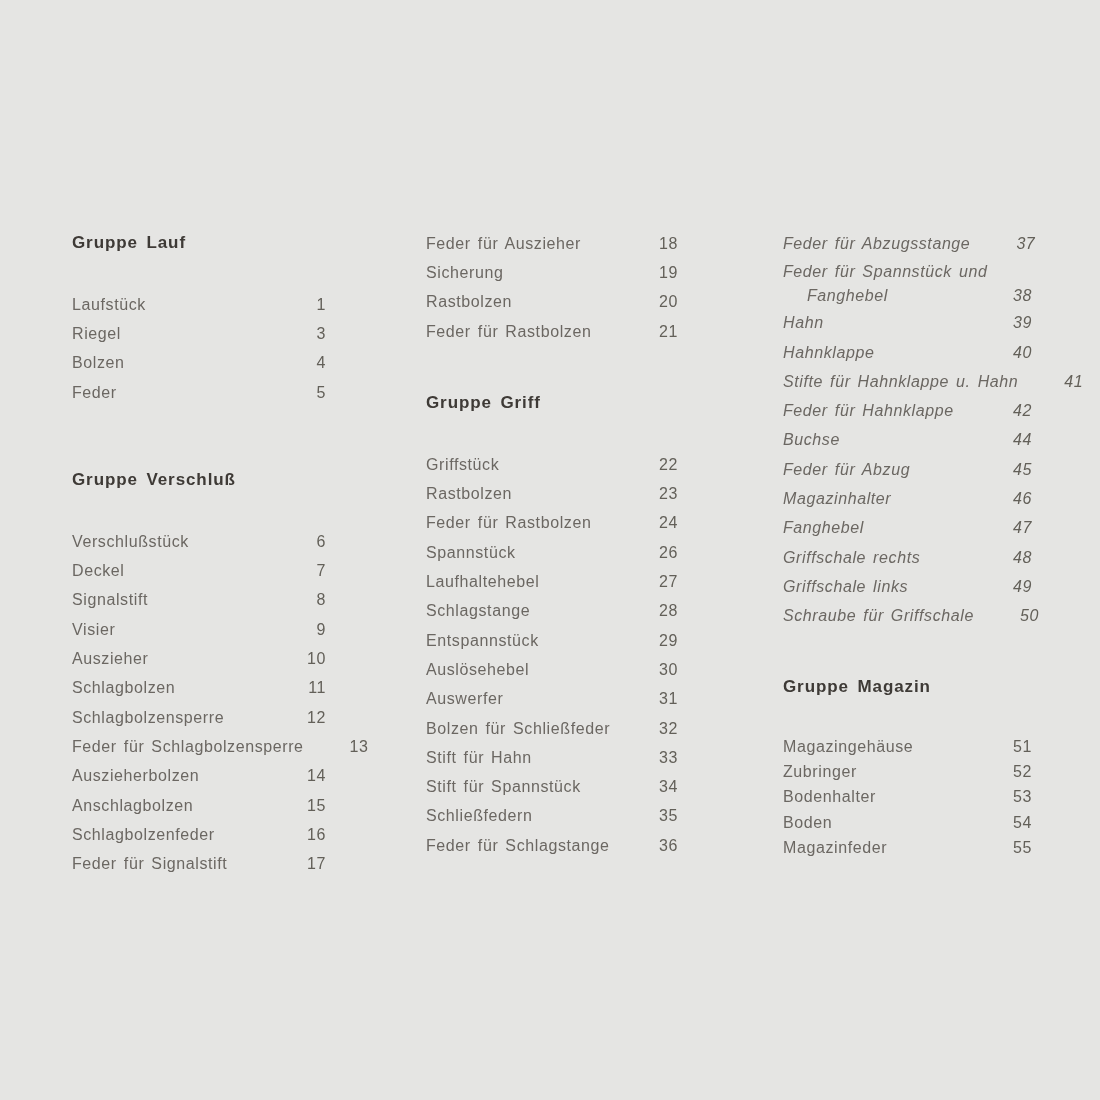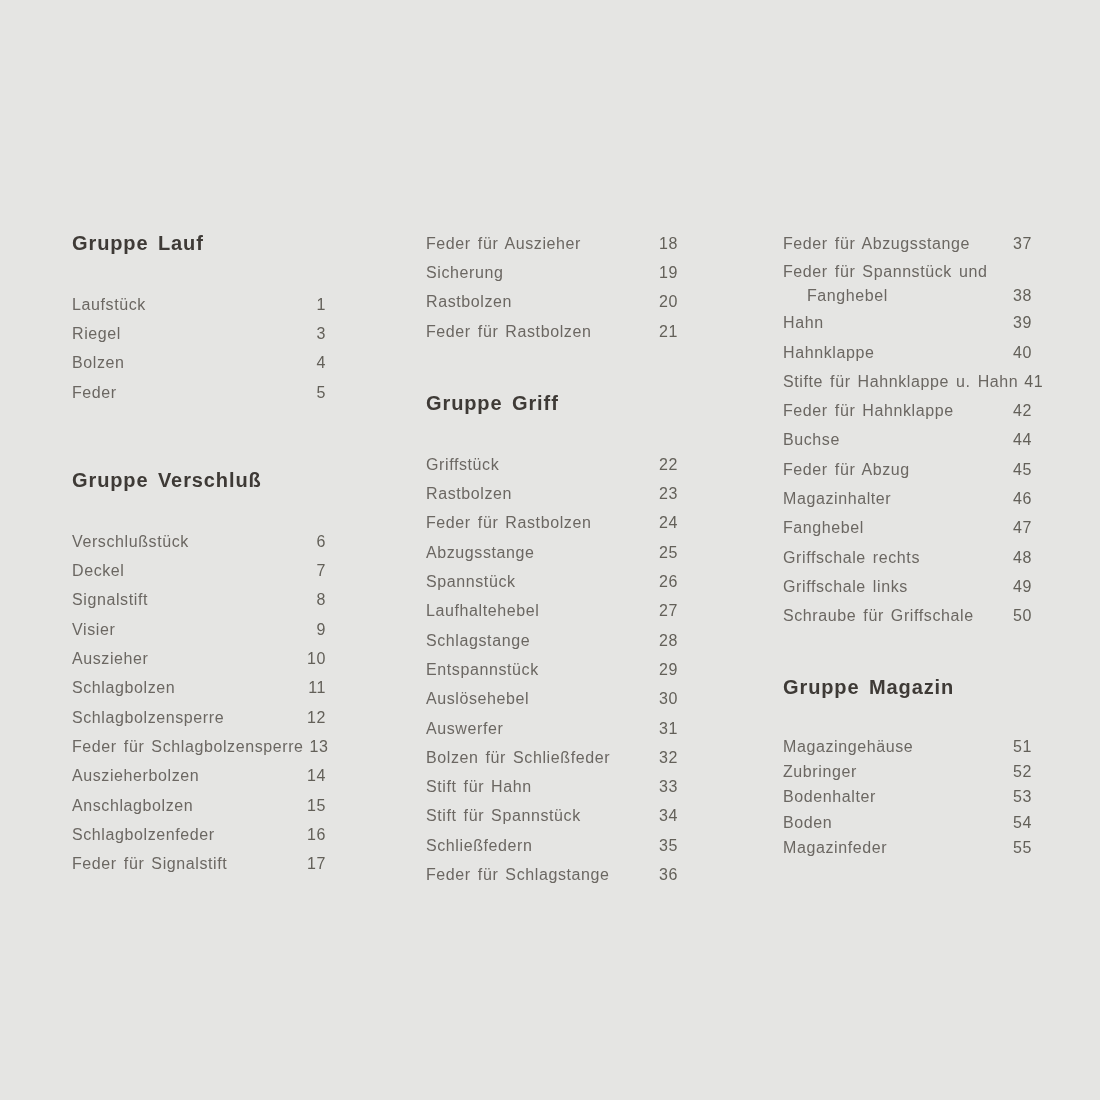--- a/index.html
+++ b/index.html
@@ -15,40 +15,41 @@
   }
   .col{
     position:absolute;
     top:0;
   }
   .col0{left:72px;width:254px;}
   .col1{left:426px;width:252px;}
   .col2{left:783px;width:249px;}
 
   .group-header{
-    font-size:20px;
+    font-size:17px;
     font-weight:bold;
     color:#3e3a36;
     letter-spacing:0.9px;
     word-spacing:3px;
     height:22px;
     line-height:22px;
   }
   .items{margin-top:36px;}
   .items.no-header{margin-top:0;}
 
   .row{
     display:flex;
     justify-content:space-between;
     align-items:center;
     height:29.3px;
     font-size:16px;
     color:#6b6762;
     letter-spacing:0.6px;
     word-spacing:2px;
+    gap:40px;
   }
   .row .num{
     color:#636059;
     flex:0 0 auto;
     padding-left:6px;
   }
   .row .lbl{flex:1 1 auto; white-space:nowrap;}
 
   
   .row.double{
@@ -65,21 +66,21 @@
   .row.double .line2{padding-left:24px;white-space:nowrap;}
 
   
   .tight .row{height:25.4px;}
 
   
   .col0 .g0{margin-top:232px;}
   .col0 .g1{margin-top:62px;}
   .col1 .g0{margin-top:229px;}
   .col1 .g1{margin-top:46px;}
-  .col2 .g0{margin-top:229px;}
+  .col2 .g0{margin-top:229px;font-style:italic;}
   .col2 .g1{margin-top:45px;}
   .col2 .g1 .items{}
 </style>
 </head>
 <body>
 
 <div class="page">
   <div class="col col0">
       <div class="group g0">
         <div class="group-header">Gruppe Lauf</div>
@@ -184,24 +185,20 @@
             <span class="lbl">Griffstück</span>
             <span class="num">22</span>
           </div>
           <div class="row">
             <span class="lbl">Rastbolzen</span>
             <span class="num">23</span>
           </div>
           <div class="row">
             <span class="lbl">Feder für Rastbolzen</span>
             <span class="num">24</span>
-          </div>
-          <div class="row">
-            <span class="lbl">Abzugsstange</span>
-            <span class="num">25</span>
           </div>
           <div class="row">
             <span class="lbl">Spannstück</span>
             <span class="num">26</span>
           </div>
           <div class="row">
             <span class="lbl">Laufhaltehebel</span>
             <span class="num">27</span>
           </div>
           <div class="row">

